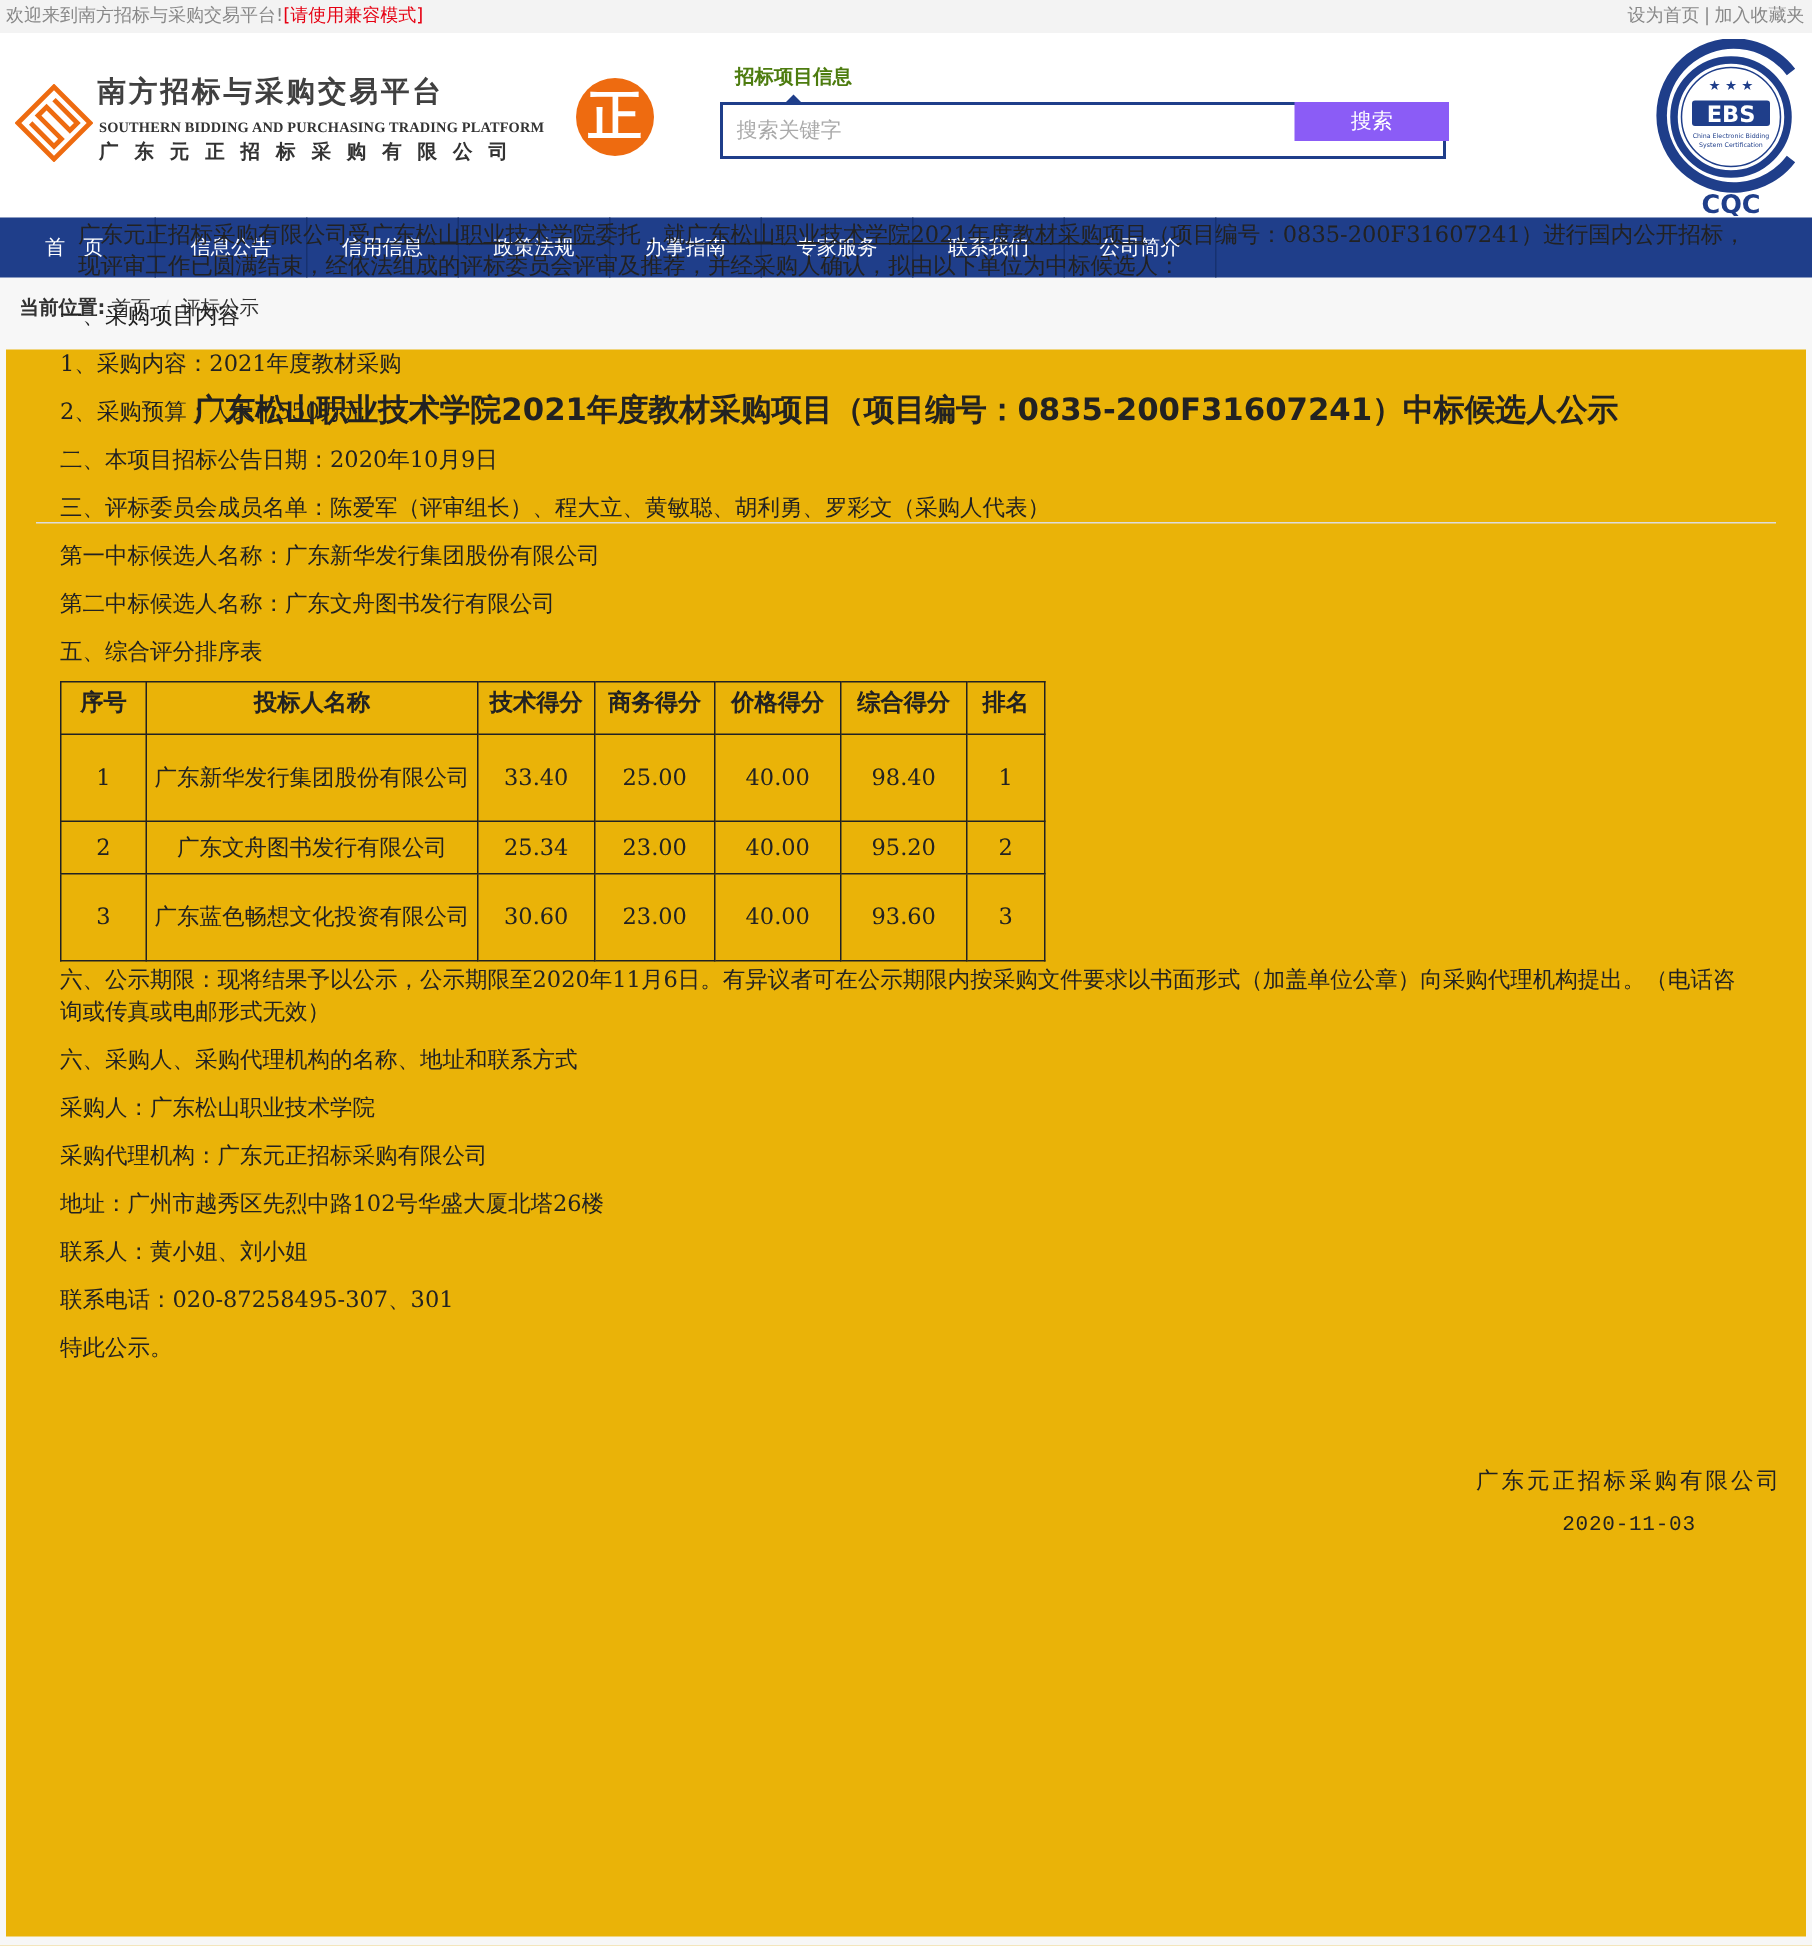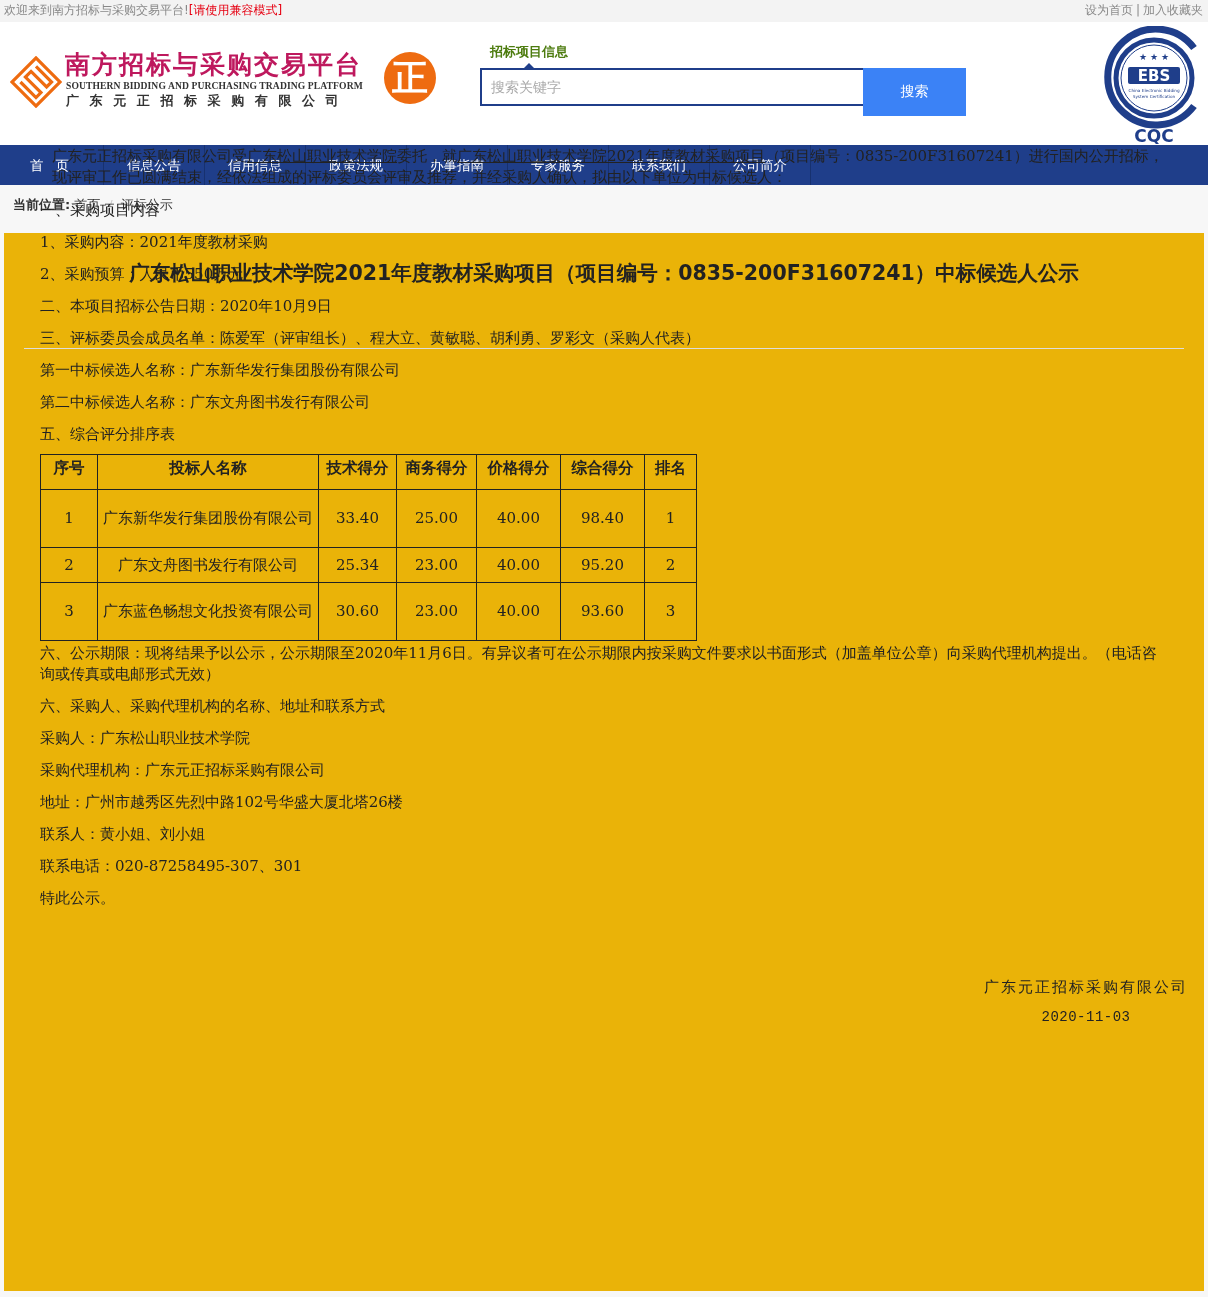--- a/index.html
+++ b/index.html
@@ -9,32 +9,32 @@
   .topbar { position: absolute; left: 0; top: 0; width: 1208px; height: 22px; background: #f3f3f3; font-size: 12px; line-height: 20px; color: #888; }
   .topbar .welcome { position: absolute; left: 4px; top: 0; text-align: center; }
   .topbar .compat { color: #e60012; }
   .topbar .right { position: absolute; right: 5px; top: 0; }
   .topbar .right a { color: #888; text-decoration: none; }
   .topbar .sep { margin: 0 3px; color: #888; }
 
   .header { position: absolute; left: 0; top: 22px; width: 1208px; height: 123px; background: #fff; }
   .logo { position: absolute; left: 8px; top: 44px; width: 430px; height: 90px; }
   .logo .mark { position: absolute; left: 2px; top: 12px; width: 52px; height: 52px; }
-  .logo .cn-title { position: absolute; left: 57px; top: 4px; font-family: "DejaVu Serif", "Liberation Serif", serif; font-weight: bold; font-size: 25px; color: #be185d; letter-spacing: 2px; white-space: nowrap; }
+  .logo .cn-title { position: absolute; left: 57px; top: 4px; font-family: "DejaVu Serif", "Liberation Serif", serif; font-weight: bold; font-size: 19px; color: #404040; letter-spacing: 2px; white-space: nowrap; }
   .logo .en-title { position: absolute; left: 58px; top: 36px; font-family: "Liberation Serif", serif; font-weight: bold; font-size: 9.6px; color: #333; letter-spacing: 0.1px; white-space: nowrap; }
   .logo .company { position: absolute; left: 58px; top: 48px; font-family: "DejaVu Sans", sans-serif; font-weight: bold; font-size: 13px; color: #333; letter-spacing: 10.6px; white-space: nowrap; }
   .logo .zheng { position: absolute; left: 376px; top: 8px; width: 52px; height: 52px; border-radius: 50%; background: #ee6b10; color: #fff; font-weight: bold; font-size: 36px; line-height: 52px; text-align: center; }
 
   .search-area { position: absolute; left: 480px; top: 42px; width: 485px; }
   .search-tab { position: relative; font-size: 13px; font-weight: bold; color: #4d7c0f; padding-left: 10px; height: 26px; line-height: 20px; }
   .search-tab::after { content: ""; position: absolute; left: 44px; top: 21px; border-left: 5px solid transparent; border-right: 5px solid transparent; border-bottom: 5px solid #1f3e8a; }
   .search-box { position: absolute; left: 0; top: 26px; width: 484px; height: 38px; border: 2px solid #1f3e8a; background: #fff; }
   .search-input { position: absolute; left: 0; top: 0; width: 381px; height: 34px; border: none; outline: none; padding-left: 9px; font-size: 14px; color: #999; background: #fff; font-family: "DejaVu Sans", sans-serif; }
   .search-input::placeholder { color: #aaa; }
-  .search-btn { position: absolute; left: 381px; top: -2px; width: 103px; height: 48px; background: #3b82f6; color: #fff; border: none; font-size: 14px; font-family: "DejaVu Sans", sans-serif; cursor: pointer; }
+  .search-btn { position: absolute; left: 381px; top: -2px; width: 103px; height: 26px; background: #8b5cf6; color: #fff; border: none; font-size: 14px; font-family: "DejaVu Sans", sans-serif; cursor: pointer; }
 
   .cert-badge { position: absolute; left: 1098px; top: 26px; width: 106px; height: 118px; }
 
   .nav { position: absolute; left: 0; top: 145px; width: 1208px; height: 40px; background: #1f3e8a; }
   .nav ul { list-style: none; display: flex; height: 40px; }
   .nav li { width: 101px; height: 40px; line-height: 40px; text-align: center; color: #fff; font-size: 13.5px; border-right: 1px solid #17316f; cursor: pointer; }
   .nav li:first-child { width: 104px; letter-spacing: 12px; padding-left: 8px; }
 
   .breadcrumb { position: absolute; left: 13px; top: 196px; font-size: 13px; color: #333; }
   .breadcrumb .label { font-weight: bold; }

